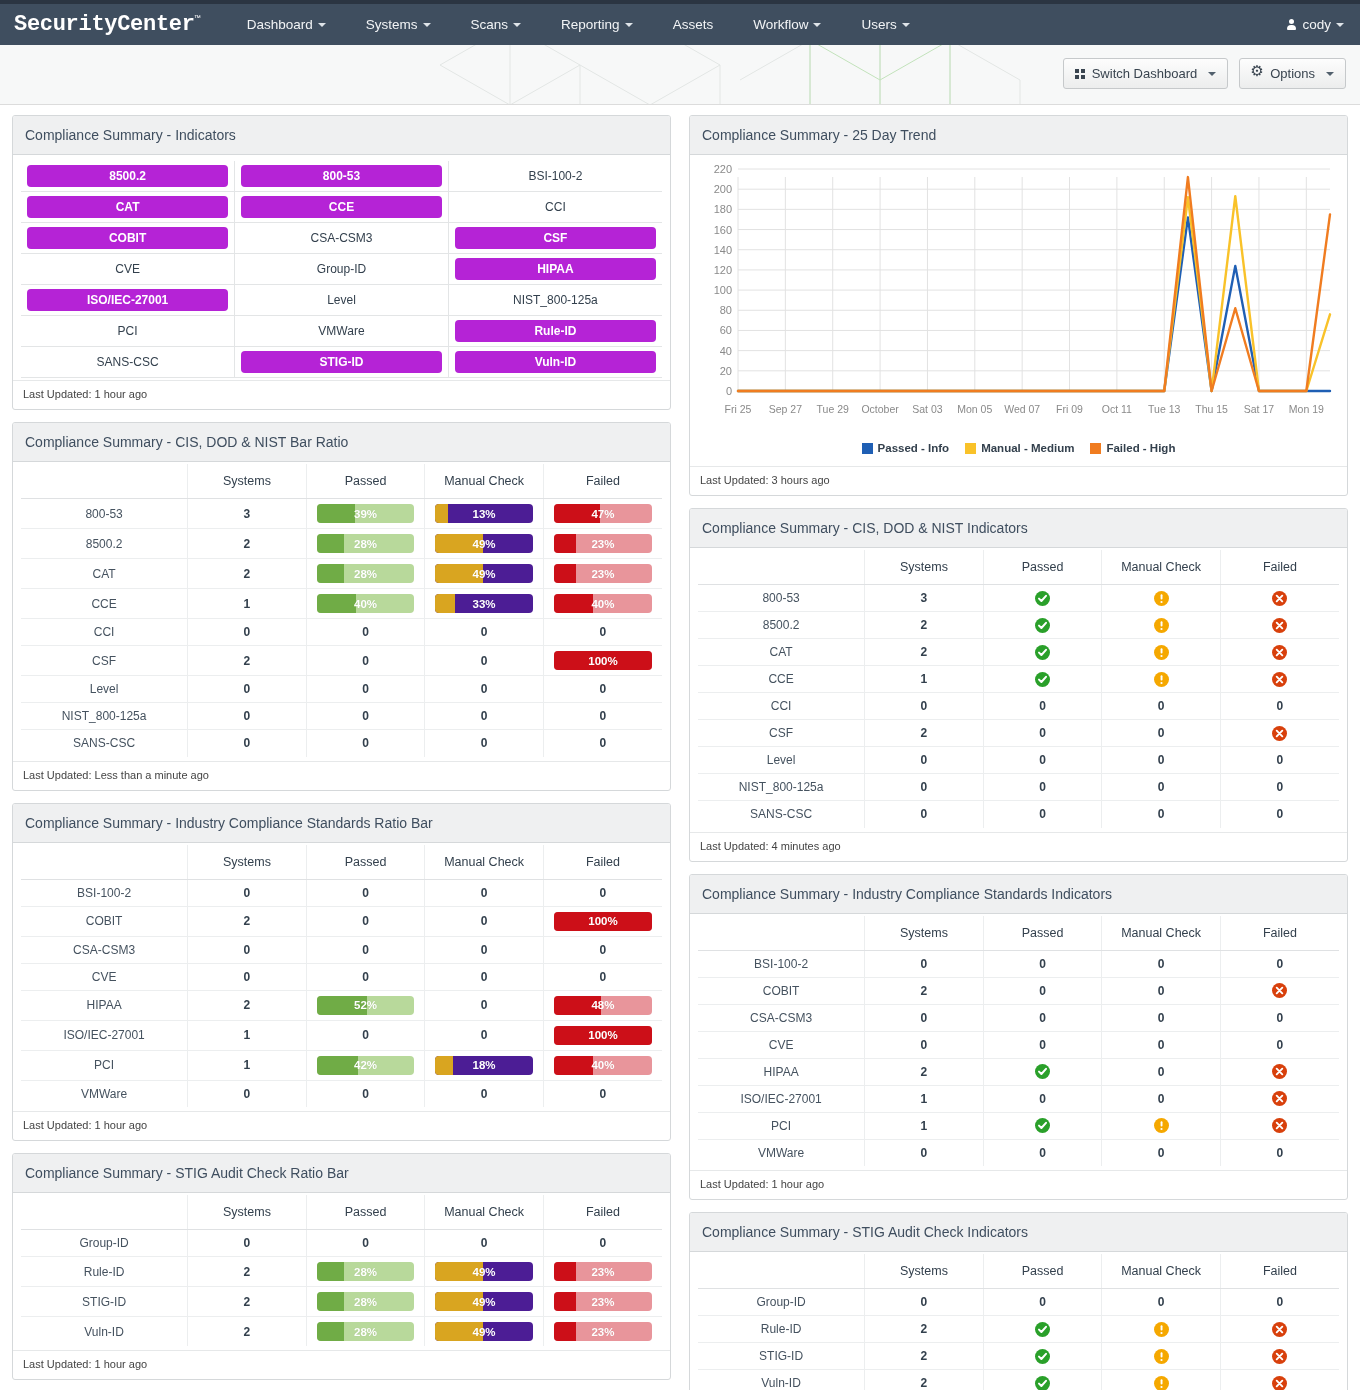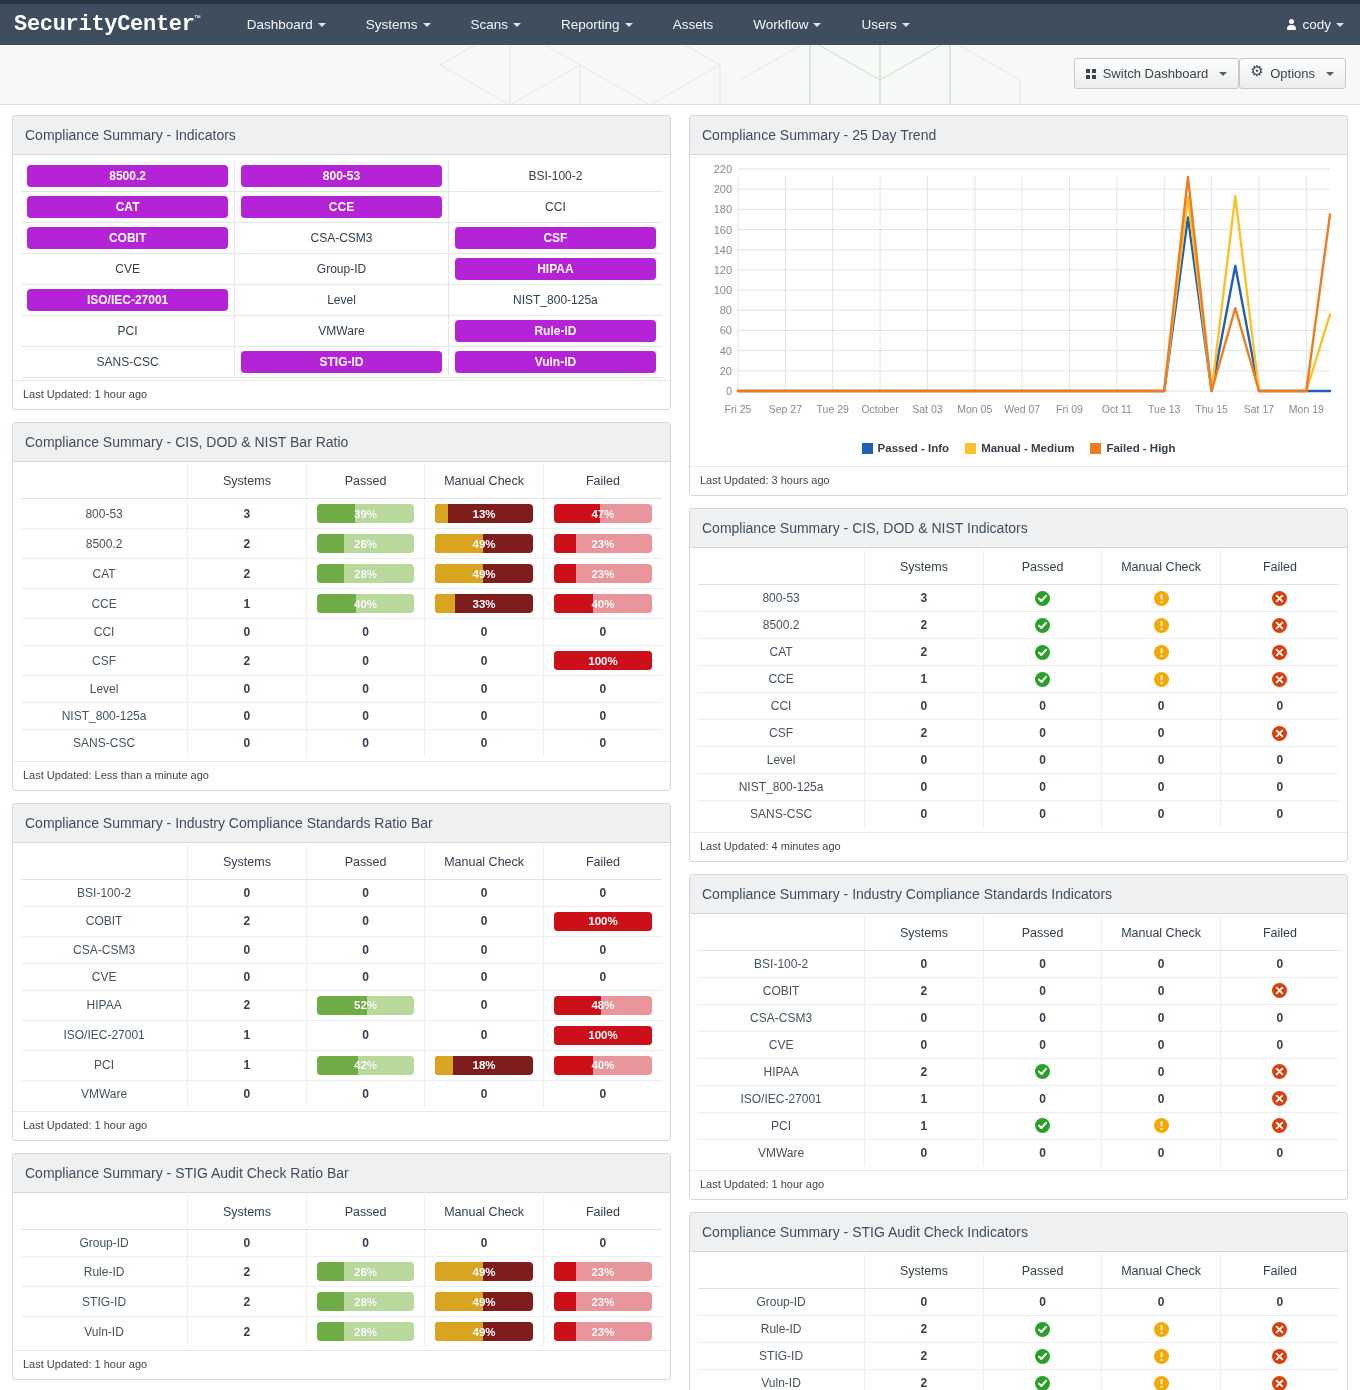--- a/index.html
+++ b/index.html
@@ -63,21 +63,21 @@
     position:relative; overflow:hidden;
   }
   .titlebar svg.wm { position:absolute; top:-10px; left:430px; opacity:.85; }
   .page-title {
     position:absolute; left:14px; top:12px;
     font-size:26px; color:#5a6775; font-weight:300;
     letter-spacing:.2px;
   }
   .title-actions {
     position:absolute; right:14px; top:13px;
-    display:flex; gap:0;
+    display:flex; gap:11px;
   }
   .btn {
     background:linear-gradient(#fdfdfd,#eceded);
     border:1px solid #c6c9cb; border-radius:3px;
     padding:7px 11px; font-size:13px; color:#39444f;
     display:flex; align-items:center; gap:7px;
     cursor:pointer; white-space:nowrap;
   }
   .btn .caret { border-top-color:#52606d; margin-left:4px; }
   .grid-ico {
@@ -160,21 +160,21 @@
     overflow:hidden; margin:0 5px;
   }
   .bar .fill { position:absolute; left:0; top:0; bottom:0; }
   .bar .lbl {
     position:absolute; left:0; right:0; top:0; bottom:0;
     display:flex; align-items:center; justify-content:center;
     font-size:11.5px; color:#ffffff; font-weight:bold;
     text-shadow:0 0 1px rgba(0,0,0,.12);
   }
   .bar.green { background:#b8d99b; } .bar.green .fill { background:#70ac46; }
-  .bar.gold  { background:#7f1d1d; } .bar.gold  .fill { background:#d9a520; }
+  .bar.gold  { background:#4c1d95; } .bar.gold  .fill { background:#d9a520; }
   .bar.red   { background:#e8959b; } .bar.red   .fill { background:#cc0f18; }
 
   
   .sico { display:inline-block; width:15px; height:15px; border-radius:50%;
           position:relative; vertical-align:middle; }
   .sico.pass { background:#2aa02a; }
   .sico.warn { background:#f5a800; }
   .sico.fail { background:#d8400c; }
   .sico svg { position:absolute; left:0; top:0; }
 

